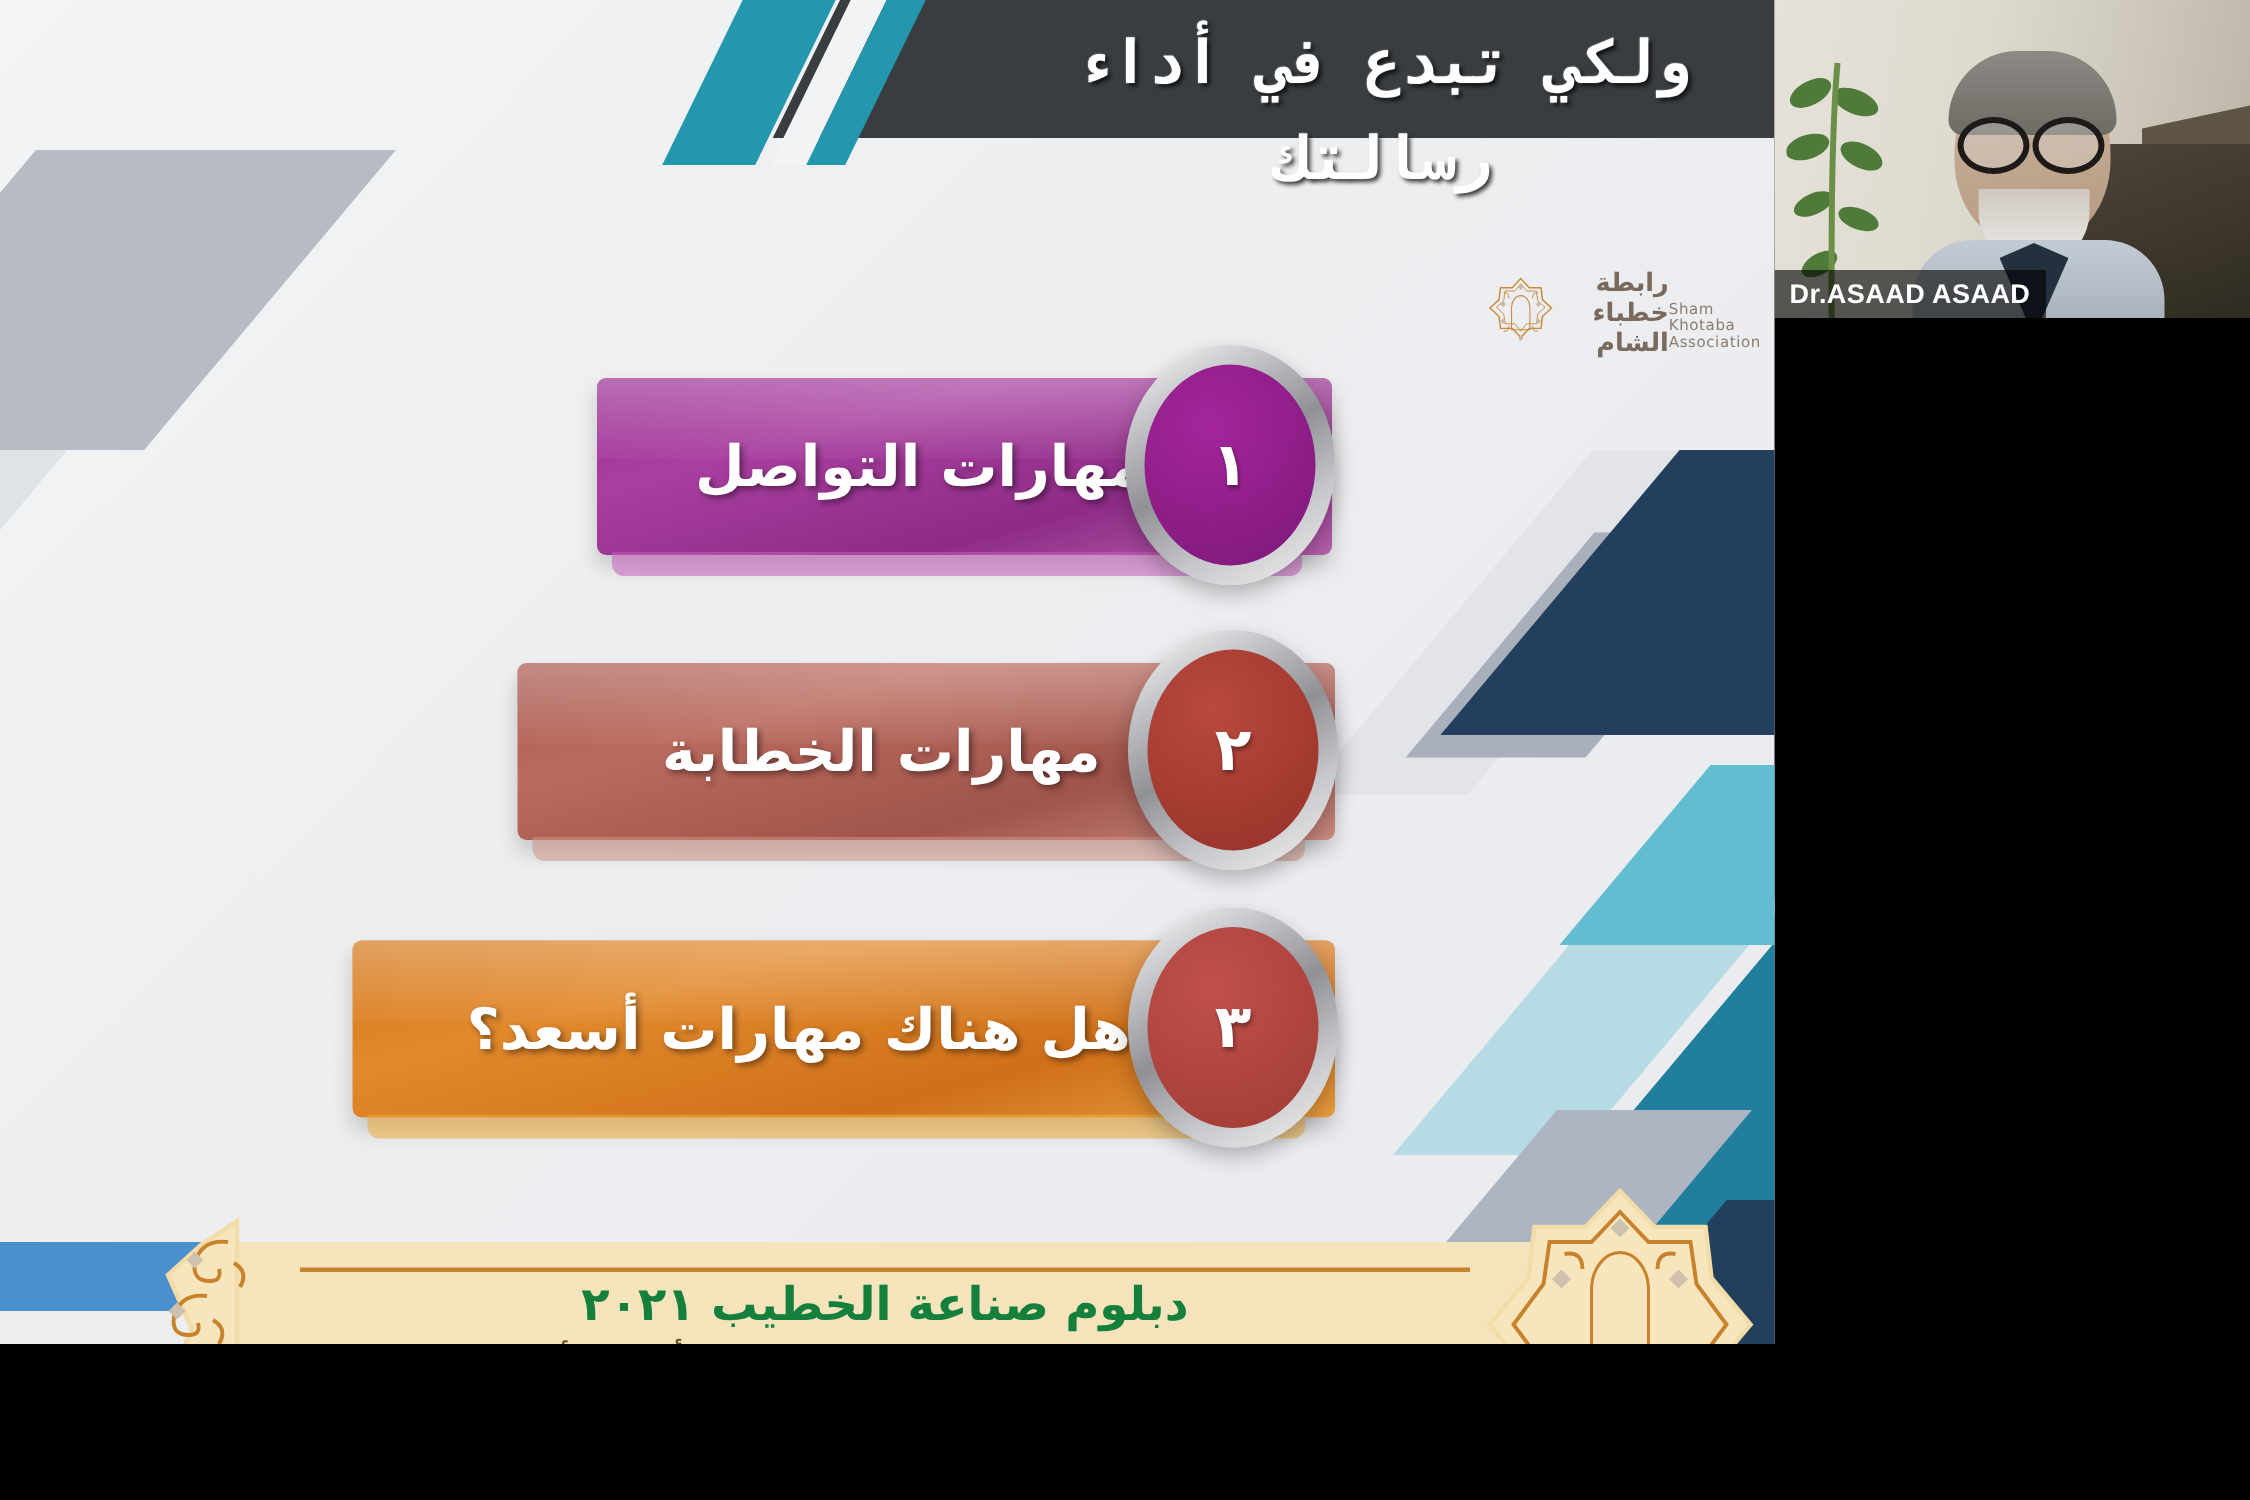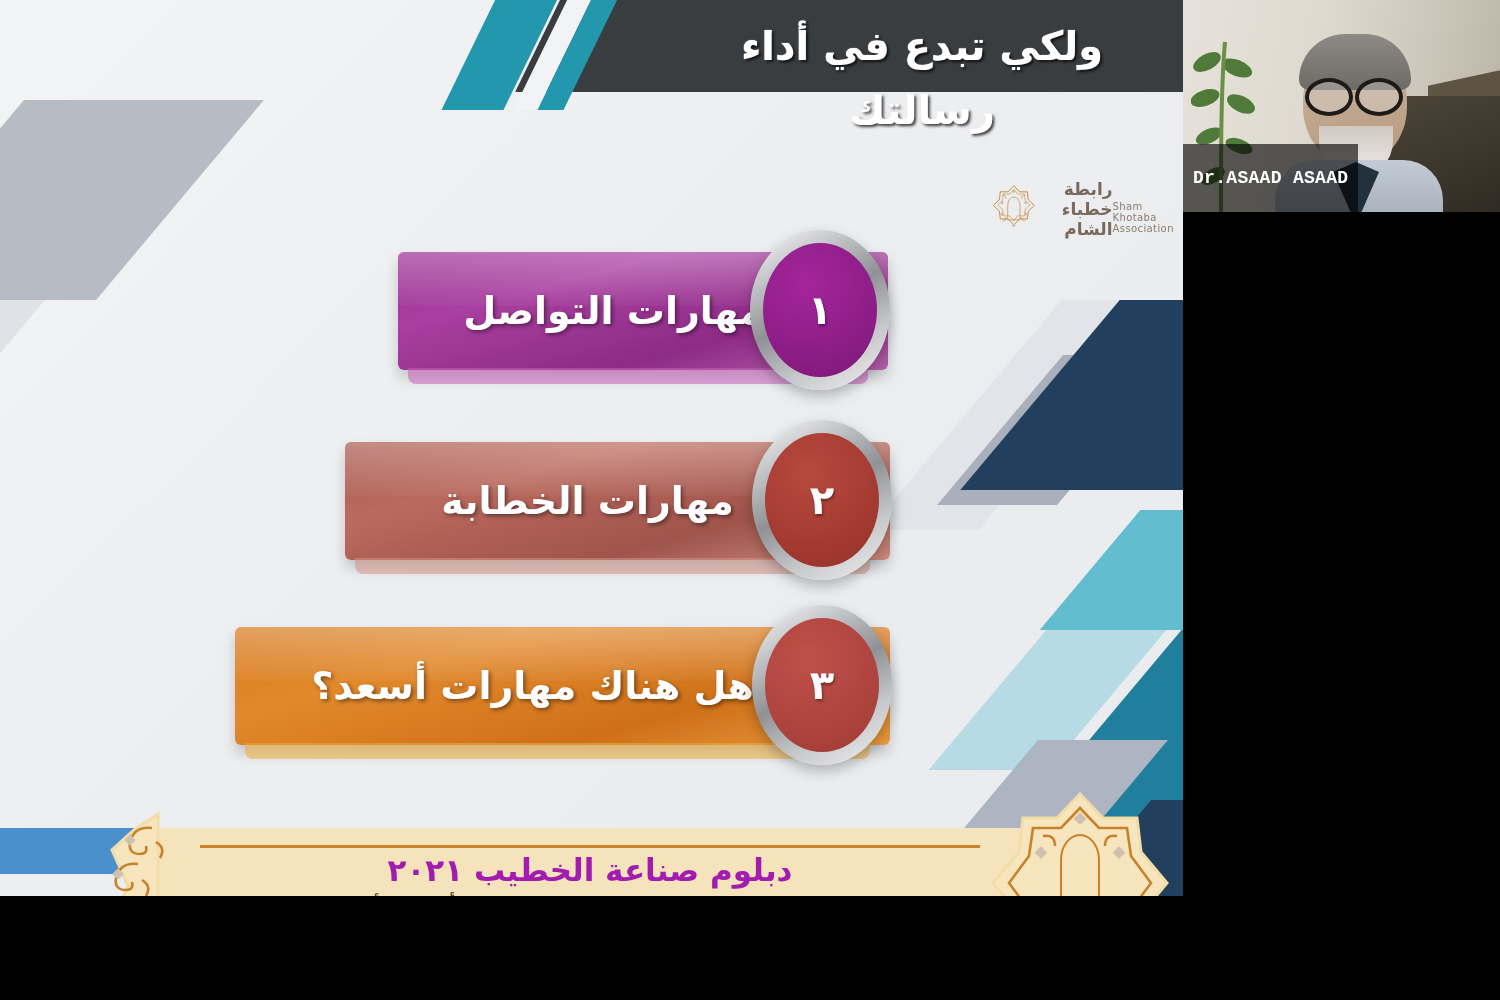--- a/index.html
+++ b/index.html
@@ -16,21 +16,21 @@
              transform:skewX(-26deg);transform-origin:top left;}
   .teal-stripe{position:absolute;left:500px;top:-10px;width:62px;height:120px;background:#2297ae;
                transform:skewX(-26deg);transform-origin:top left;}
   .teal-stripe2{position:absolute;left:596px;top:-10px;width:26px;height:120px;background:#2297ae;
                transform:skewX(-26deg);transform-origin:top left;}
   .white-gap{position:absolute;left:572px;top:-10px;width:24px;height:120px;background:#f2f3f5;
                transform:skewX(-26deg);transform-origin:top left;}
   .hdr-title{position:absolute;right:26px;top:14px;width:470px;height:64px;
              direction:rtl;text-align:center;color:#fff;font-size:40px;font-weight:bold;
              line-height:64px;letter-spacing:0px;
-             text-shadow:2px 2px 3px rgba(0,0,0,.75), 0 0 1px #fff;}
+             text-shadow:2px 2px 3px rgba(0,0,0,.75), 0 0 1px #fff;font-family:Liberation Mono, monospace;}
 
   
   .tl-wedge-a{position:absolute;left:-60px;top:100px;width:240px;height:200px;background:#b7bcc4;
               transform:skewX(-40deg);}
   .tl-wedge-c{position:absolute;left:-120px;top:150px;width:190px;height:240px;background:#dfe2e7;
               transform:skewX(-40deg);}
 
   
   .r-navy{position:absolute;left:1040px;top:300px;width:230px;height:190px;background:#22405e;
           transform:skewX(-40deg);}
@@ -100,21 +100,21 @@
   #row3 .bar-lip{background:#f0ab3a;}
   #row3 .knob{right:-2px;}
   #row3 .knob-in{background:radial-gradient(circle at 38% 30%,#c0504a,#a13b35);}
 
   
   .footer{position:absolute;left:140px;top:828px;width:900px;height:118px;
           background:#f5e3bb;border-radius:2px;}
   .f-rule{position:absolute;left:60px;width:780px;height:3px;background:#c8822c;}
   .f-rule.top{top:17px;}
   .f-l1{position:absolute;left:0;right:0;top:24px;text-align:center;direction:rtl;
-        color:#a21caf;font-size:31px;font-weight:bold;}
+        color:#15803d;font-size:31px;font-weight:bold;}
   .f-l2{position:absolute;left:0;right:0;top:66px;text-align:center;direction:rtl;
         color:#6b4a22;font-size:21px;font-weight:bold;}
   .orn-left{position:absolute;left:98px;top:806px;width:120px;height:160px;}
   .orn-right{position:absolute;left:985px;top:788px;width:190px;height:190px;}
 
   
   #cam{position:absolute;left:1183px;top:0;width:317px;height:212px;overflow:hidden;
        background:linear-gradient(180deg,#d8d4cc 0%,#cfcabf 60%,#8c8679 100%);}
   .cam-wall{position:absolute;inset:0;background:
      linear-gradient(100deg,#e6e2da 0%,#dedacf 40%,#cdc8bb 70%,#b9b3a4 100%);}
@@ -129,23 +129,23 @@
      background:linear-gradient(180deg,#8d8a85,#6e6a64);}
   .cam-glass{position:absolute;left:122px;top:78px;width:98px;height:30px;}
   .cam-lens{position:absolute;top:0;width:40px;height:30px;border:4px solid #1d1a17;border-radius:50%;
      background:rgba(225,225,225,.35);}
   .cam-beard{position:absolute;left:136px;top:126px;width:74px;height:52px;border-radius:0 0 40px 40px;
      background:linear-gradient(180deg,#cfc9c0,#efeceb);}
   .cam-body{position:absolute;left:92px;top:160px;width:168px;height:52px;
      background:linear-gradient(180deg,#c3cbd4,#aab3bd);border-radius:40px 40px 0 0;}
   .cam-collar{position:absolute;left:150px;top:162px;width:46px;height:50px;background:#23313f;
      clip-path:polygon(50% 0,100% 20%,62% 100%,38% 100%,0 20%);}
-  .cam-label{position:absolute;left:0;bottom:0;height:32px;padding:18px 10px;
+  .cam-label{position:absolute;left:0;bottom:0;height:32px;padding:0 10px;
      background:rgba(0,0,0,.62);color:#fff;font-size:18px;font-weight:bold;
-     display:flex;align-items:center;letter-spacing:.3px;font-family:Liberation Mono, monospace;}
+     display:flex;align-items:center;letter-spacing:.3px;font-family:Liberation Sans, sans-serif;}
 </style>
 </head>
 <body>
 
 <div id="stage">
 
   <div id="slide">
 
     <div class="tl-wedge-c"></div>
     <div class="tl-wedge-a"></div>

